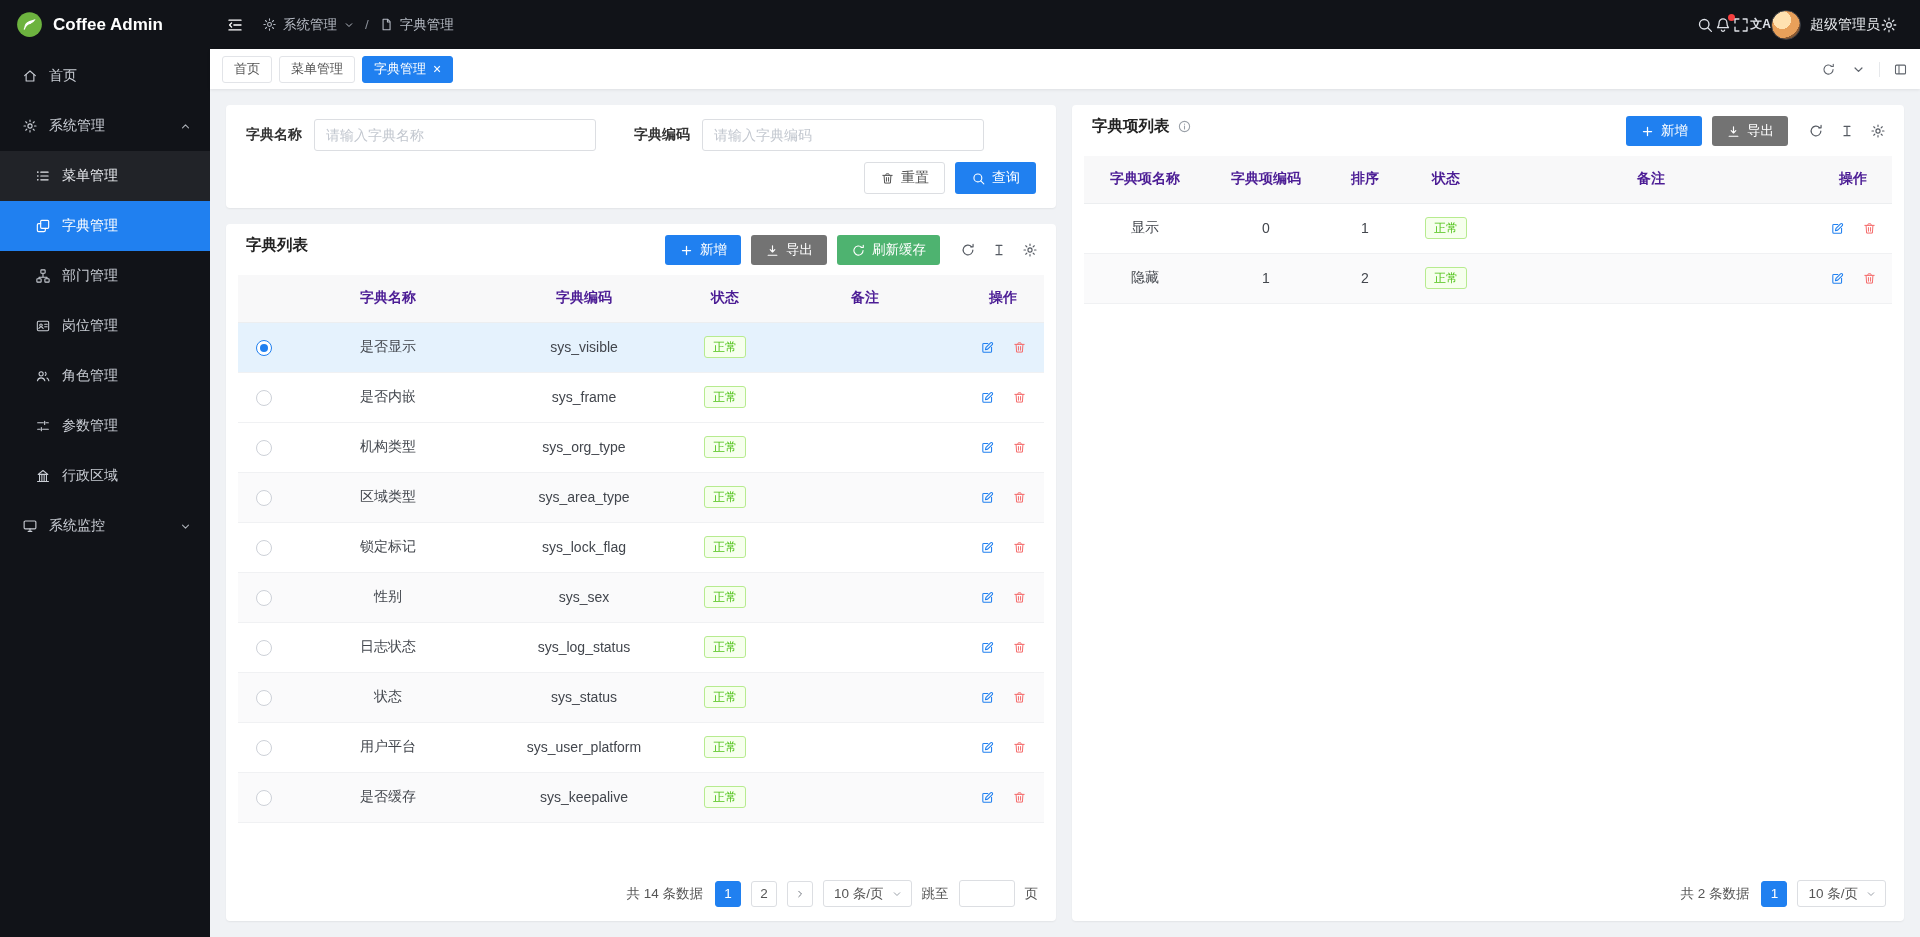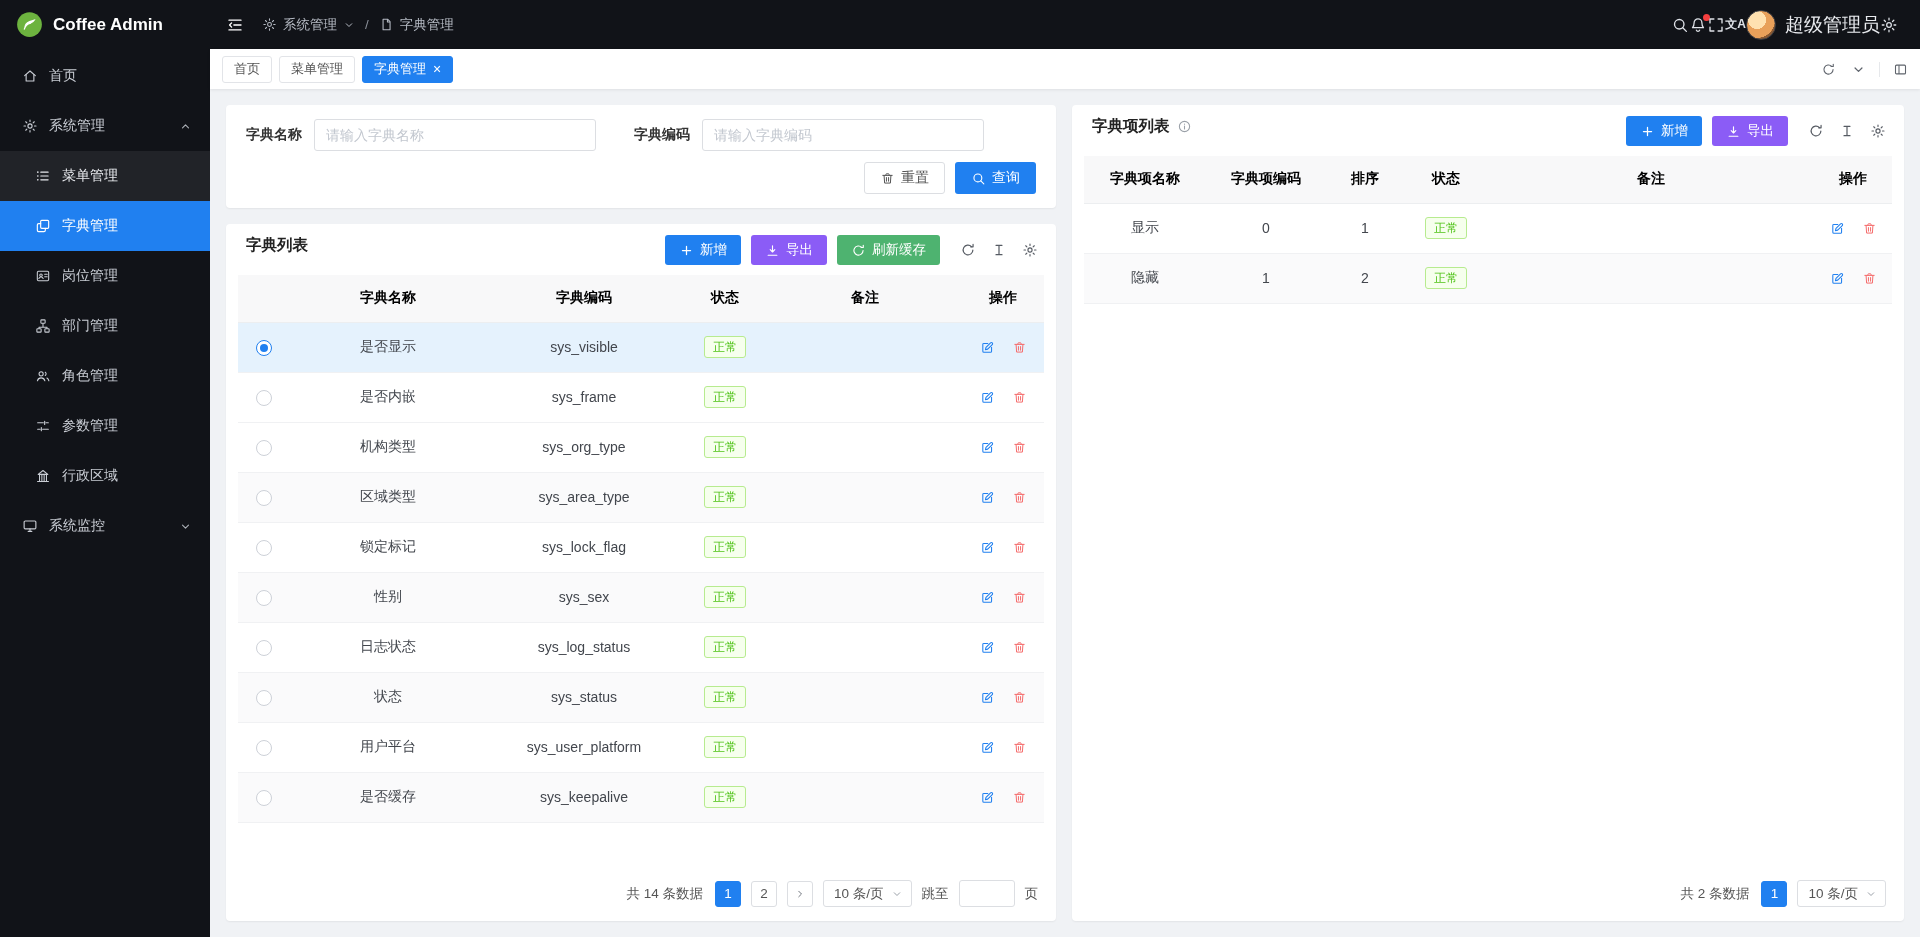--- a/index.html
+++ b/index.html
@@ -33,21 +33,21 @@
   .topbar .fold{color:#fff;cursor:pointer;margin-right:18px;display:flex}
   .crumb{display:flex;align-items:center;gap:8px;font-size:13.5px;color:#b6bbc4}
   .crumb .seg{display:flex;align-items:center;gap:6px;cursor:pointer}
   .crumb .sep{color:#8a8f98;margin:0 2px}
   .top-actions{margin-left:auto;display:flex;align-items:center;}
   .top-actions .tico{color:#dfe2e8;cursor:pointer;display:flex;position:relative}
   .badge-dot{position:absolute;top:-2px;right:-3px;width:7px;height:7px;border-radius:50%;background:#f53f3f}
   .translate{font-size:12px;font-weight:bold;letter-spacing:0;color:#dfe2e8;cursor:pointer}
   .userbox{display:flex;align-items:center;gap:9px;cursor:pointer}
   .avatar{width:30px;height:30px;border-radius:50%;background:radial-gradient(circle at 36% 32%,#ffe1b0 0 34%,#e8a05a 35% 68%,#8a5a33 69%);border:1px solid #3a3d44}
-  .username{color:#e8eaee;font-size:19px}
+  .username{color:#e8eaee;font-size:14px}
 
   
   .tabbar{height:40px;background:#fff;display:flex;align-items:center;padding:0 12px;gap:7px;box-shadow:0 1px 3px rgba(0,0,0,.08);flex-shrink:0;position:relative;z-index:2}
   .tab{height:27px;display:inline-flex;align-items:center;gap:7px;padding:0 11px;border:1px solid #e2e4e8;border-radius:3px;font-size:13px;color:#555;background:#fff;cursor:pointer}
   .tab.active{background:#2080f0;border-color:#2080f0;color:#fff}
   .tab .close{font-size:14px;line-height:1;cursor:pointer}
   .tab-actions{margin-left:auto;display:flex;align-items:center;gap:15px;color:#5f646c}
   .tab-actions .tbi{cursor:pointer;display:flex}
   .tab-actions .last{border-left:1px solid #e6e8eb;padding-left:13px;margin-left:-2px}
 
@@ -61,36 +61,36 @@
   .search-card{padding:14px 20px 14px 20px;flex-shrink:0}
   .form-row{display:flex;align-items:center;gap:38px}
   .form-item{display:flex;align-items:center;gap:12px}
   .form-item label{font-weight:600;color:#333;white-space:nowrap}
   .inp{width:282px;height:32px;border:1px solid #dcdee2;border-radius:3px;padding:0 11px;font-size:14px;color:#333;outline:none;font-family:inherit}
   .inp::placeholder{color:#c2c7cf}
   .btn-row{display:flex;justify-content:flex-end;gap:10px;margin-top:11px}
   .btn{display:inline-flex;align-items:center;gap:6px;height:32px;padding:0 15px;border-radius:3px;font-size:14px;border:1px solid transparent;cursor:pointer;font-family:inherit;white-space:nowrap}
   .btn-default{background:#fff;border-color:#dcdee2;color:#555}
   .btn-primary{background:#2080f0;color:#fff}
-  .btn-warning{background:#8b5cf6;color:#fff}
+  .btn-warning{background:#737373;color:#fff}
   .btn-success{background:#4eb370;color:#fff}
   .btn-sm{height:30px;padding:0 13px;font-size:13.5px}
 
   
   .list-card{flex:1;display:flex;flex-direction:column;min-height:0;padding:0 12px 10px 12px}
   .card-hd{display:flex;align-items:flex-start;padding:11px 6px 10px 8px;flex-shrink:0}
   .card-title{font-size:15.5px;font-weight:600;color:#222;display:flex;align-items:center;gap:7px}
   .card-title .info{color:#9aa0a8;display:flex}
   .hd-actions{margin-left:auto;display:flex;align-items:center;gap:10px}
   .hd-icons{display:flex;align-items:center;gap:15px;margin-left:10px;color:#565b63}
   .hd-icons .hic{cursor:pointer;display:flex}
 
   
   table{width:100%;border-collapse:collapse;table-layout:fixed}
-  thead th{background:#f8f8f9;height:47px;font-weight:600;color:#000000;font-size:14px;text-align:center;border-bottom:1px solid #eceef0}
+  thead th{background:#f8f8f9;height:47px;font-weight:600;color:#4c1d95;font-size:14px;text-align:center;border-bottom:1px solid #eceef0}
   tbody td{height:50px;text-align:center;font-size:14px;color:#42464d;border-bottom:1px solid #f0f1f3}
   tbody tr.alt{background:#fafafb}
   tbody tr.sel{background:#e5f2fd}
   .tag{display:inline-block;padding:2px 8px;font-size:12px;line-height:16px;color:#52c41a;background:#f6ffed;border:1px solid #b7eb8f;border-radius:3px}
   .radio{display:inline-block;width:16px;height:16px;border-radius:50%;border:1px solid #cdd1d8;background:#fff;position:relative;vertical-align:middle;cursor:pointer}
   .radio.checked{border-color:#2080f0}
   .radio.checked::after{content:"";position:absolute;left:3px;top:3px;width:8px;height:8px;border-radius:50%;background:#2080f0}
   .c-ops .op{display:inline-flex;vertical-align:middle;cursor:pointer}
   .c-ops .op.edit{color:#2080f0;margin-right:17px}
   .c-ops .op.del{color:#f56c6c}
@@ -305,29 +305,29 @@
         <span>菜单管理</span>
       </div>
       <div class="menu-item sub active">
         <svg class="mi">
             <use href="#i-copy"></use>
           </svg>
         <span>字典管理</span>
       </div>
       <div class="menu-item sub">
         <svg class="mi">
+            <use href="#i-tree"></use>
+          </svg>
+        <span>部门管理</span>
+      </div>
+      <div class="menu-item sub">
+        <svg class="mi">
             <use href="#i-idcard"></use>
           </svg>
         <span>岗位管理</span>
-      </div>
-      <div class="menu-item sub">
-        <svg class="mi">
-            <use href="#i-tree"></use>
-          </svg>
-        <span>部门管理</span>
       </div>
       <div class="menu-item sub">
         <svg class="mi">
             <use href="#i-team"></use>
           </svg>
         <span>角色管理</span>
       </div>
       <div class="menu-item sub">
         <svg class="mi">
             <use href="#i-sliders"></use>

